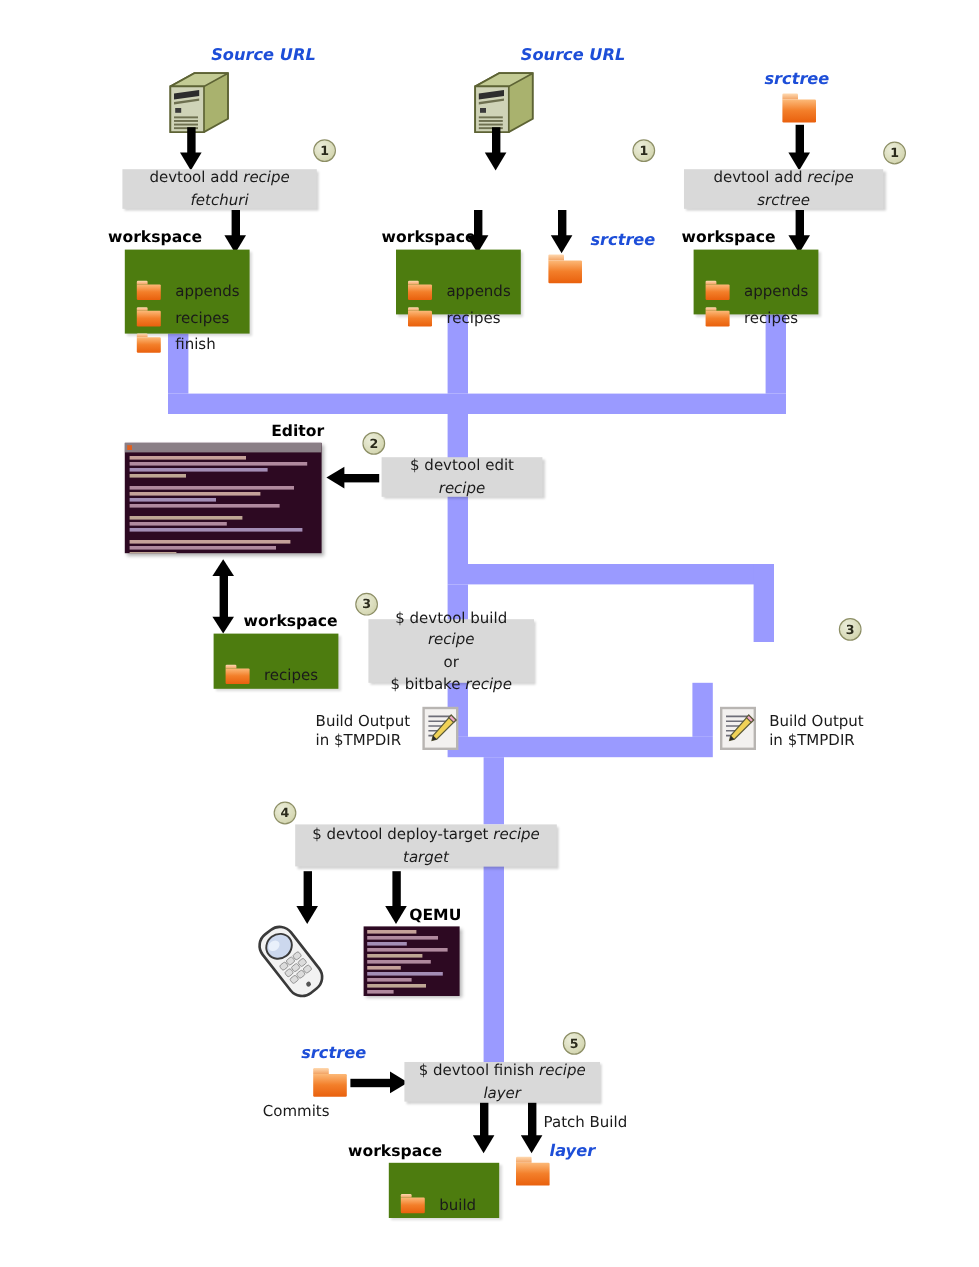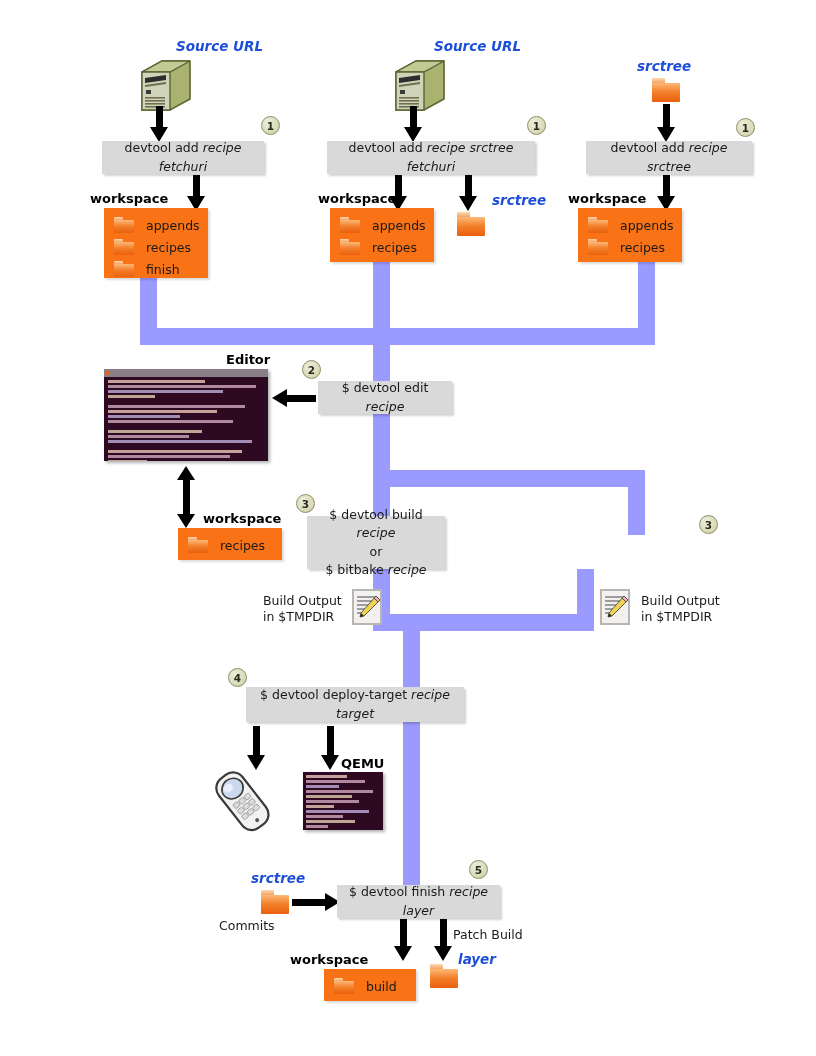--- a/index.html
+++ b/index.html
@@ -38,24 +38,24 @@
     line-height: 1.45;
     box-shadow: 2px 2px 2px rgba(0,0,0,0.18);
     padding: 0 8px;
     box-sizing: border-box;
   }
   .cmdbox em { font-style: italic; }
 
   
   .panel {
     position: absolute;
-    background: #f97316;
+    background: #4d7c0f;
     box-shadow: 2px 2px 2px rgba(0,0,0,0.14);
     box-sizing: border-box;
-    padding: 6px 10px;
+    padding: 23px 10px;
   }
   .panel .row {
     display: flex;
     align-items: center;
     height: 22px;
     font-size: 12.5px;
     color: #1a1a1a;
   }
   .panel .row .lbl { margin-left: 12px; }
 
@@ -326,23 +326,20 @@
         <rect x="13" y="45" width="20" height="1.6"></rect>
           <rect x="13" y="48" width="20" height="1.6"></rect>
       </g>
     </svg>
   </div>
   <div class="arrow-d" style="left:403px; top:106px; width:20px; height:36px;">
     <div class="shaft" style="height:22px;"></div>
       <div class="head"></div>
   </div>
   <div class="step" style="left:527px; top:116px;">1</div>
-  <div class="cmdbox" style="left:327px; top:141px; width:208px; height:33px;">
-    <span><span>devtool add</span> <em>recipe srctree fetchuri</em></span>
-  </div>
   <div class="arrow-d" style="left:388px; top:175px; width:20px; height:36px;">
     <div class="shaft" style="height:22px;"></div>
       <div class="head"></div>
   </div>
   <div class="arrow-d" style="left:458px; top:175px; width:20px; height:36px;">
     <div class="shaft" style="height:22px;"></div>
       <div class="head"></div>
   </div>
   <div class="ttl-b" style="left:318px; top:191px;">workspace</div>
   <div class="ttl-bi" style="left:492px; top:192px;">srctree</div>
@@ -368,21 +365,21 @@
 
   <div class="ttl-bi" style="left:637px; top:58px;">srctree</div>
   <div class="abs" style="left:652px; top:78px;">
     <span class="folder big"><span class="tab"></span><span class="body"></span></span>
   </div>
   <div class="arrow-d" style="left:656px; top:104px; width:20px; height:38px;">
     <div class="shaft" style="height:24px;"></div>
       <div class="head"></div>
   </div>
   <div class="step" style="left:736px; top:118px;">1</div>
-  <div class="cmdbox" style="left:586px; top:141px; width:166px; height:33px;">
+  <div class="cmdbox" style="left:570px; top:141px; width:166px; height:33px;">
     <span><span>devtool add</span> <em>recipe srctree</em></span>
   </div>
   <div class="arrow-d" style="left:656px; top:175px; width:20px; height:36px;">
     <div class="shaft" style="height:22px;"></div>
       <div class="head"></div>
   </div>
   <div class="ttl-b" style="left:568px; top:191px;">workspace</div>
   <div class="panel" style="left:578px; top:208px; width:104px; height:54px;">
     <div class="row">
       <span class="folder">

